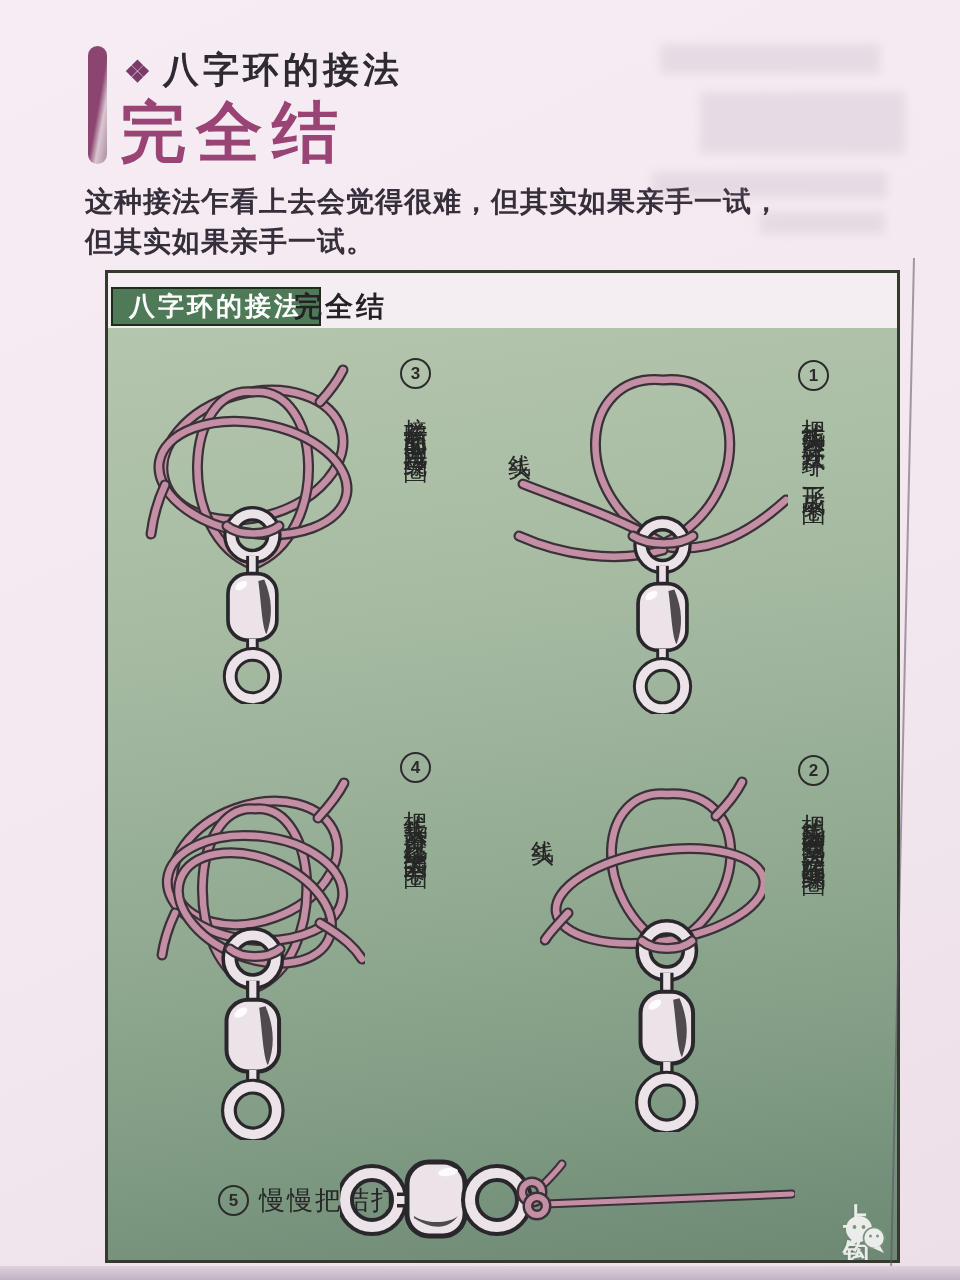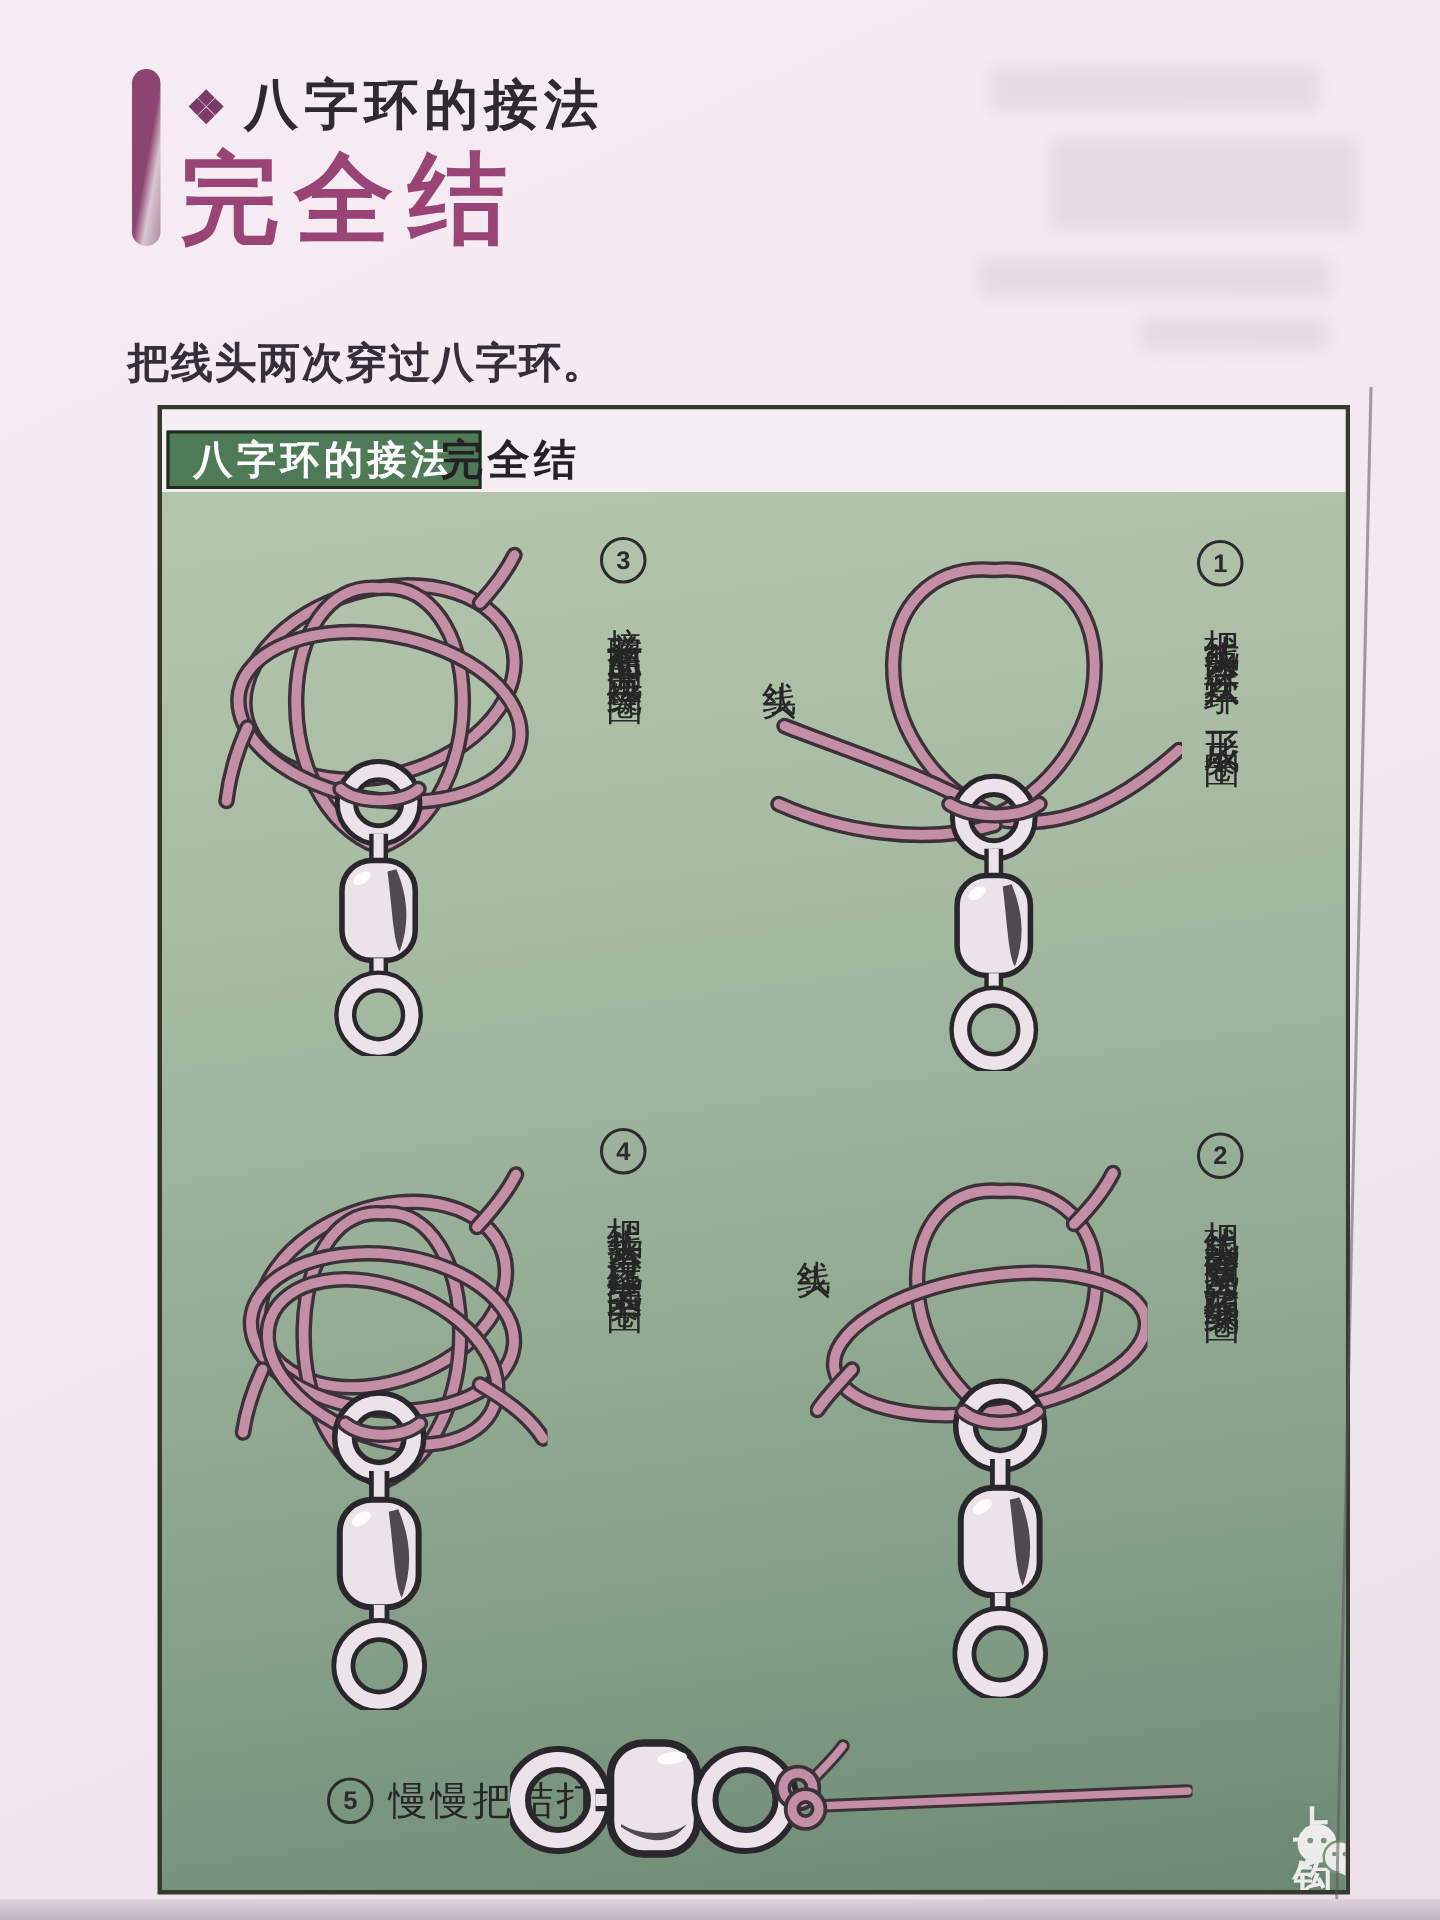--- a/index.html
+++ b/index.html
@@ -105,22 +105,22 @@
     <line x1="60" y1="182" x2="60" y2="206" stroke="#2a272c" stroke-width="17"></line>
     <line x1="60" y1="182" x2="60" y2="206" stroke="#ebe3e8" stroke-width="9"></line>
     <circle cx="60" cy="233" r="30" fill="none" stroke="#2a272c" stroke-width="20"></circle>
     <circle cx="60" cy="233" r="30" fill="none" stroke="#ebe3e8" stroke-width="12"></circle>
   </symbol>
 </svg>
 
 <div class="accent-bar"></div>
 <div class="kicker"><span class="dia">❖</span><span>八字环的接法</span></div>
 <div class="big-title">完全结</div>
-<div class="intro"><br>
-<span>把线头两次穿过八字环。</span></div>
+<div class="intro"><span>这种接法乍看上去会觉得很难，但其实如果亲手一试，</span><br>
+<span>但其实如果亲手一试。</span></div>
 
 <div class="ghost" style="left:660px;top:44px;width:220px;height:30px;"></div>
 <div class="ghost" style="left:700px;top:92px;width:205px;height:62px;"></div>
 <div class="ghost" style="left:652px;top:172px;width:235px;height:26px;"></div>
 <div class="ghost" style="left:760px;top:212px;width:125px;height:22px;"></div>
 
 <div class="panel">
   <div class="panel-head">
     <div class="tab">
         <span>八字环的接法</span>
@@ -243,21 +243,21 @@
           <path class="ri5" d="M205,54 L452,44"></path>
         <path class="ro5" d="M200,38 C210,28 216,22 222,14"></path>
           <path class="ri5" d="M200,38 C210,28 216,22 222,14"></path>
         <circle cx="192" cy="42" r="10" fill="none" stroke="#3a3238" stroke-width="11"></circle>
         <circle cx="192" cy="42" r="10" fill="none" stroke="#c48fa4" stroke-width="6"></circle>
         <circle cx="197" cy="56" r="9" fill="none" stroke="#3a3238" stroke-width="11"></circle>
         <circle cx="197" cy="56" r="9" fill="none" stroke="#c48fa4" stroke-width="6"></circle>
       </g>
     </svg>
 
-    <div class="watermark" style="left:754px;top:872px;">
+    <div class="watermark" style="left:735px;top:872px;">
       <svg width="46" height="40" viewBox="0 0 46 40">
         <circle cx="16" cy="14" r="13" fill="#fdfbfc"></circle>
         <path d="M9,24 L4,32 L15,27 Z" fill="#fdfbfc"></path>
         <circle cx="31" cy="23" r="10.5" fill="#fdfbfc" stroke="#7e967f" stroke-width="1.6"></circle>
         <path d="M37,31 L41,38 L30,33 Z" fill="#fdfbfc"></path>
         <circle cx="11.5" cy="12" r="1.9" fill="#7e967f"></circle>
         <circle cx="20.5" cy="12" r="1.9" fill="#7e967f"></circle>
         <circle cx="27.5" cy="21" r="1.5" fill="#7e967f"></circle>
         <circle cx="34.5" cy="21" r="1.5" fill="#7e967f"></circle>
       </svg>

